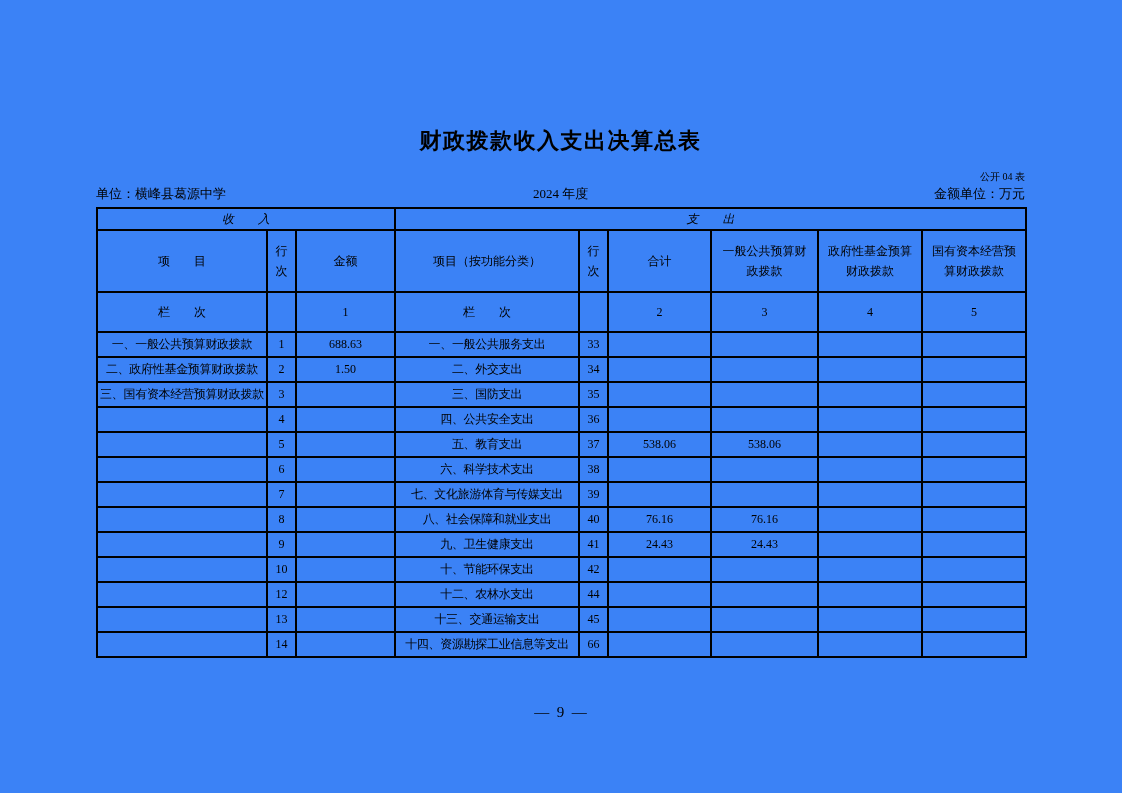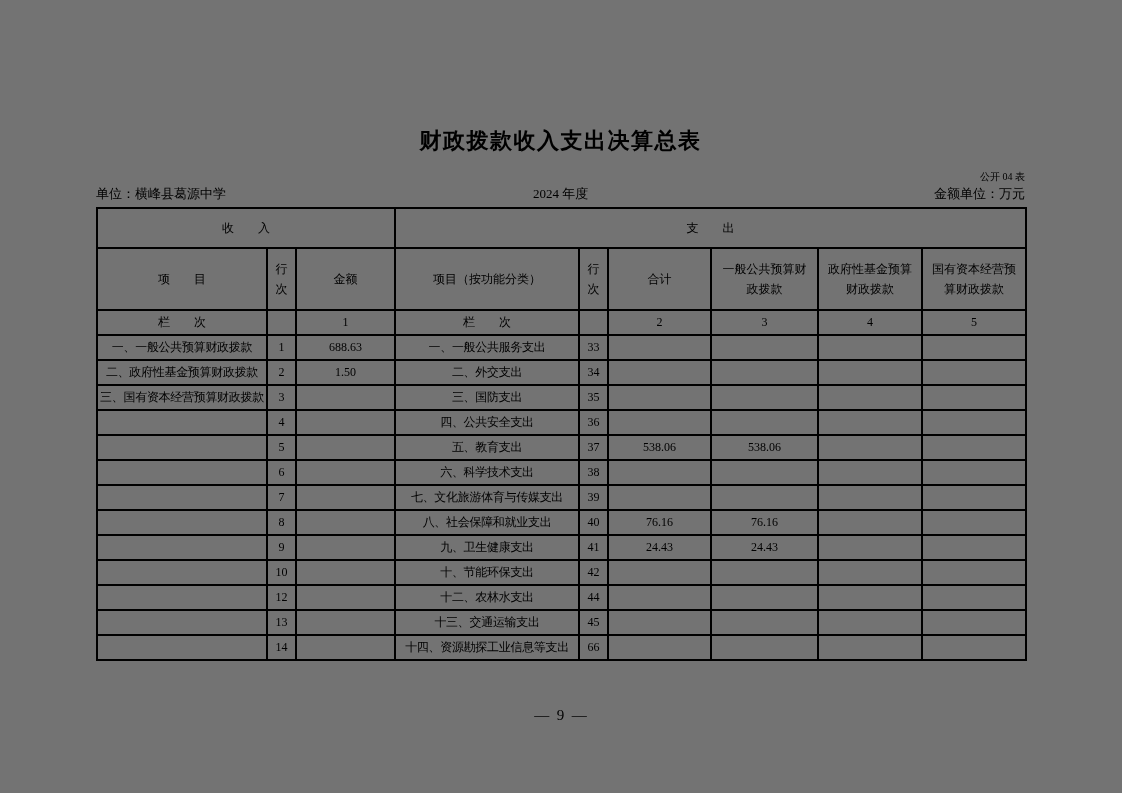--- a/index.html
+++ b/index.html
@@ -3,21 +3,21 @@
 <meta charset="utf-8">
 <style>
   * { margin:0; padding:0; box-sizing:border-box; }
   html,body { background:#ffffff; }
   body {
     width:1122px; height:793px;
     font-family:"Liberation Serif","DejaVu Serif",serif;
     color:#000;
     overflow:hidden;
   }
-  .sheet { width:1122px; height:793px; background:#737373; position:relative; }
+  .sheet { width:1122px; height:793px; background:#3b82f6; position:relative; }
   .content { width:929px; margin-left:96px; }
   .doc-title {
     padding-top:126px;
     text-align:center;
     font-family:"Liberation Sans","DejaVu Sans",sans-serif;
     font-weight:bold;
     font-size:22px;
     letter-spacing:1.5px;
   }
   .table-code {
@@ -43,24 +43,24 @@
   }
   table.fiscal th, table.fiscal td {
     border:2px solid #000;
     font-weight:normal;
     font-size:12px;
     padding:0;
     overflow:hidden;
     text-align:center;
     vertical-align:middle;
   }
-  tr.r-section { height:40px; }
+  tr.r-section { height:22px;font-style:italic; }
   tr.r-colhead { height:62px; }
   tr.r-colhead th { padding:0 5px; line-height:1.7; }
-  tr.r-index { height:25px;margin-left:40px; }
+  tr.r-index { height:40px;margin-left:40px; }
   tbody tr { height:25px; }
 
   th.vert { word-break:break-all; padding:0 6px; line-height:1.9; }
   td.item {
     text-align:left;
     padding-left:6px;
     white-space:nowrap;
     font-size:11.5px;
     letter-spacing:-0.3px;
   }

